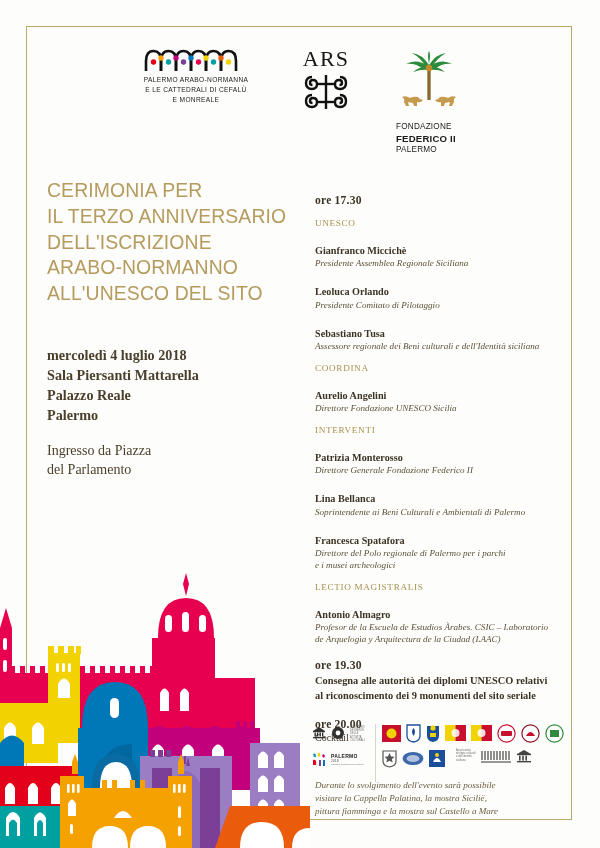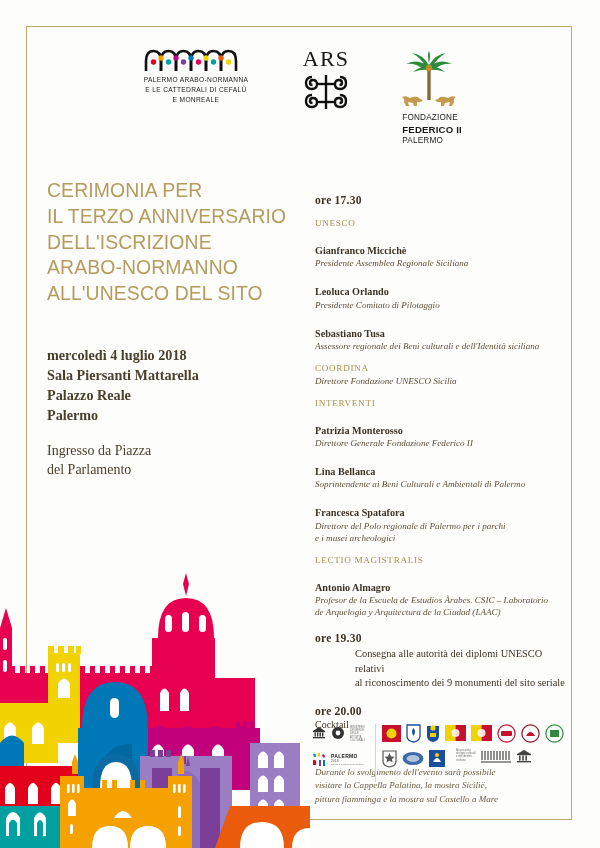--- a/index.html
+++ b/index.html
@@ -40,21 +40,21 @@
     font-weight:400;
   }
 
   .logo-ars{width:72px;display:flex;flex-direction:column;align-items:center;padding-top:2px;}
   .ars-word{
     font-family:"Liberation Serif", serif;
     font-size:22px;letter-spacing:1.2px;color:#161616;line-height:1;
   }
   .ars-glyph{margin-top:1px;}
 
-  .logo-ff{display:flex;align-items:flex-end;gap:5px;padding-top:4px;}
+  .logo-ff{display:flex;align-items:flex-start;gap:14px;padding-top:4px;}
   .ff-text{font-family:"Liberation Sans", sans-serif;line-height:1.3;color:#1a1a1a;}
   .ff-l1{font-size:8.2px;letter-spacing:.2px;}
   .ff-l2{font-size:9.6px;font-weight:bold;letter-spacing:.2px;}
   .ff-l3{font-size:8.2px;letter-spacing:.2px;}
 
   
   .left-col{position:absolute;left:47px;top:178px;width:250px;z-index:6;}
   .title{
     font-family:"Liberation Sans", sans-serif;
     font-size:19.4px;
@@ -91,21 +91,21 @@
   .pname{
     font-family:"Liberation Serif", serif;
     font-weight:bold;font-size:10.2px;color:#3d3325;line-height:1.3;margin-top:16px;
   }
   .prole{
     font-family:"Liberation Serif", serif;
     font-style:italic;font-size:9.1px;color:#5c5038;line-height:1.32;
   }
   .ptext{
     font-family:"Liberation Serif", serif;
-    font-weight:normal;font-size:10.4px;color:#3d3325;line-height:1.42;margin-top:2px;margin-left:40px;
+    font-weight:bold;font-size:10.4px;color:#3d3325;line-height:1.42;margin-top:2px;
   }
   .ptext-plain{
     font-family:"Liberation Serif", serif;
     font-size:10px;color:#3d3325;line-height:1.42;margin-top:0;
   }
   .blk{margin-top:14px;}
   .note{
     margin-top:34px;
     font-family:"Liberation Serif", serif;
     font-style:italic;font-size:9.1px;color:#6a5c40;line-height:1.45;
@@ -249,20 +249,21 @@
 
       <div class="sect">UNESCO</div>
       <div class="pname">Gianfranco Miccichè</div>
       <div class="prole">Presidente Assemblea Regionale Siciliana</div>
       <div class="pname">Leoluca Orlando</div>
       <div class="prole">Presidente Comitato di Pilotaggio</div>
       <div class="pname">Sebastiano Tusa</div>
       <div class="prole">Assessore regionale dei Beni culturali e dell'Identità siciliana</div>
 
       <div class="sect">COORDINA</div>
+      <div class="pname">Aurelio Angelini</div>
       <div class="prole">Direttore Fondazione UNESCO Sicilia</div>
 
       <div class="sect">INTERVENTI</div>
       <div class="pname">Patrizia Monterosso</div>
       <div class="prole">Direttore Generale Fondazione Federico II</div>
       <div class="pname">Lina Bellanca</div>
       <div class="prole">Soprintendente ai Beni Culturali e Ambientali di Palermo</div>
       <div class="pname">Francesca Spatafora</div>
       <div class="prole">Direttore del Polo regionale di Palermo per i parchi<br>e i musei archeologici</div>
 

